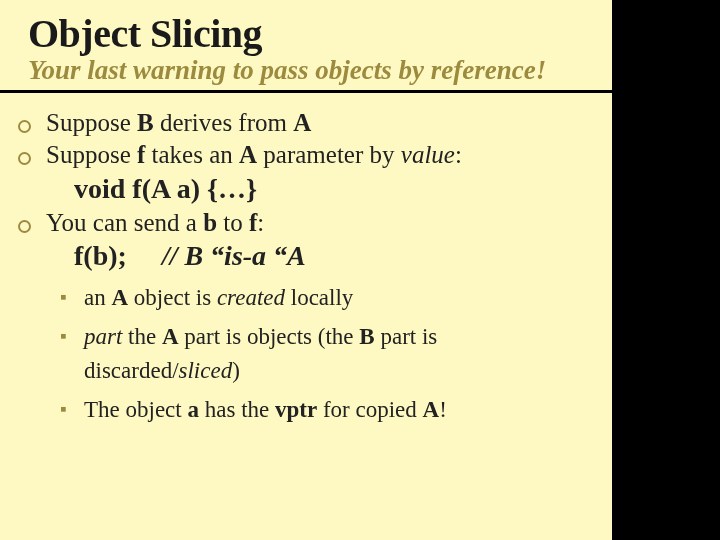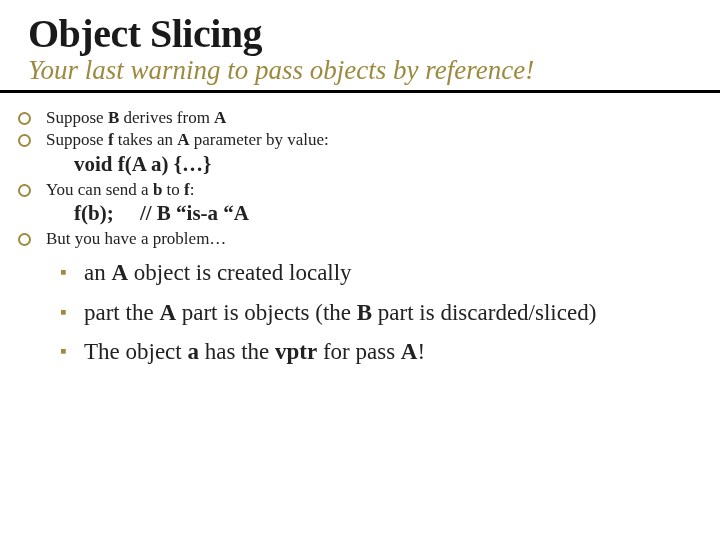--- a/index.html
+++ b/index.html
@@ -1,28 +1,28 @@
 <!DOCTYPE html>
 <html><head>
 <meta charset="utf-8">
 <style>
   * { margin: 0; padding: 0; box-sizing: border-box; }
   html, body { width: 720px; height: 540px; background: #000; font-family: Georgia, 'Times New Roman', serif; color: #000; overflow: hidden; }
-  .slide { width: 720px; height: 540px; background: #ffffff; position: relative; }
+  .slide { width: 612px; height: 540px; background: #fef9c3; position: relative; }
   .header { padding: 10px 28px 4px 28px; border-bottom: 3px solid #000; }
   .title { font-size: 40px; font-weight: 700; color: #1a1a1a; letter-spacing: -0.5px; }
-  .subtitle { font-size: 27px; font-style: italic; color: #9c8a3e; font-weight: 400; margin-top: -2px; }
+  .subtitle { font-size: 27px; font-style: italic; color: #9c8a3e; font-weight: 700; margin-top: -2px; }
   .body { padding: 14px 20px 0 18px; }
-  .l1 { font-size: 17px; color: #222; line-height: 1.25; margin-bottom: 1px; padding-left: 28px; position: relative; }
+  .l1 { font-size: 25px; color: #222; line-height: 1.25; margin-bottom: 1px; padding-left: 28px; position: relative; }
   .l1 .mk { position: absolute; left: 0; top: 2px; }
-  .sub { font-size: 21px; color: #222; padding-left: 56px; line-height: 1.2; margin-bottom: 2px; }
+  .sub { font-size: 28px; color: #222; padding-left: 56px; line-height: 1.2; margin-bottom: 2px; }
   .l2 { font-size: 23px; color: #222; line-height: 1.45; padding-left: 66px; position: relative; margin-bottom: 6px; }
   .l2 .mk2 { position: absolute; left: 42px; top: 2px; color: #9c8a3e; font-size: 19px; }
   .b { font-weight: 700; }
-  .i { }
+  .i { font-style: italic; }
   .circ { display: inline-block; width: 13px; height: 13px; border: 2px solid #9c8a3e; border-radius: 50%; }
   .gap { height: 6px; }
   .gap2 { height: 10px; }
 </style>
 </head>
 <body>
 <div class="slide">
 
   <div class="header">
     <div class="title">Object Slicing</div>
@@ -55,25 +55,20 @@
       <span>You can send a </span>
       <span class="b">b</span>
       <span> to </span>
       <span class="b">f</span><span>:</span>
     </div>
     <div class="sub">
       <span class="b">f(b);&nbsp;&nbsp;&nbsp;&nbsp;</span>
       <span class="b i">// B “is-a “A</span>
     </div>
 
-    <div class="l1">
-      <span class="mk"><span class="circ"></span></span>
-      <span>But you have a </span>
-      <span class="i">problem</span><span>…</span>
-    </div>
 
     <div class="gap"></div>
 
     <div class="l2">
       <span class="mk2">▪</span>
       <span>an </span>
       <span class="b">A</span>
       <span> object is </span>
       <span class="i">created</span>
       <span> locally</span>
@@ -88,21 +83,21 @@
       <span class="b">B</span>
       <span> part is discarded/</span><span class="i">sliced</span><span>)</span>
     </div>
 
     <div class="l2">
       <span class="mk2">▪</span>
       <span>The object </span>
       <span class="b">a</span>
       <span> has the </span>
       <span class="b">vptr</span>
-      <span> for pass </span>
+      <span> for copied </span>
       <span class="b">A</span><span>!</span>
     </div>
 
     <div class="gap2"></div>
 
 
   </div>
 </div>
 
 </body></html>

